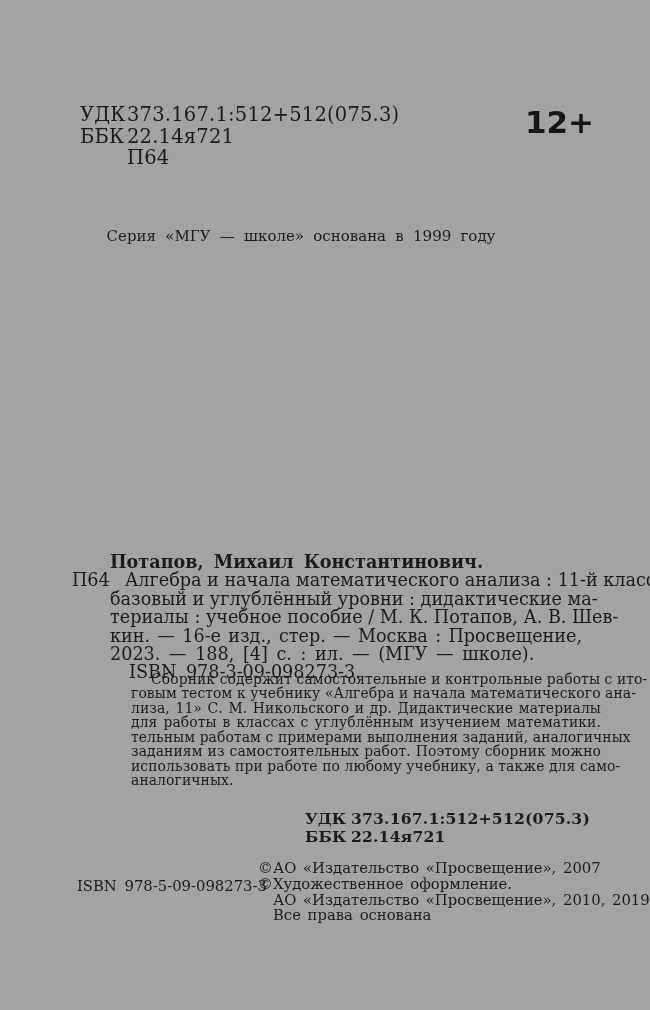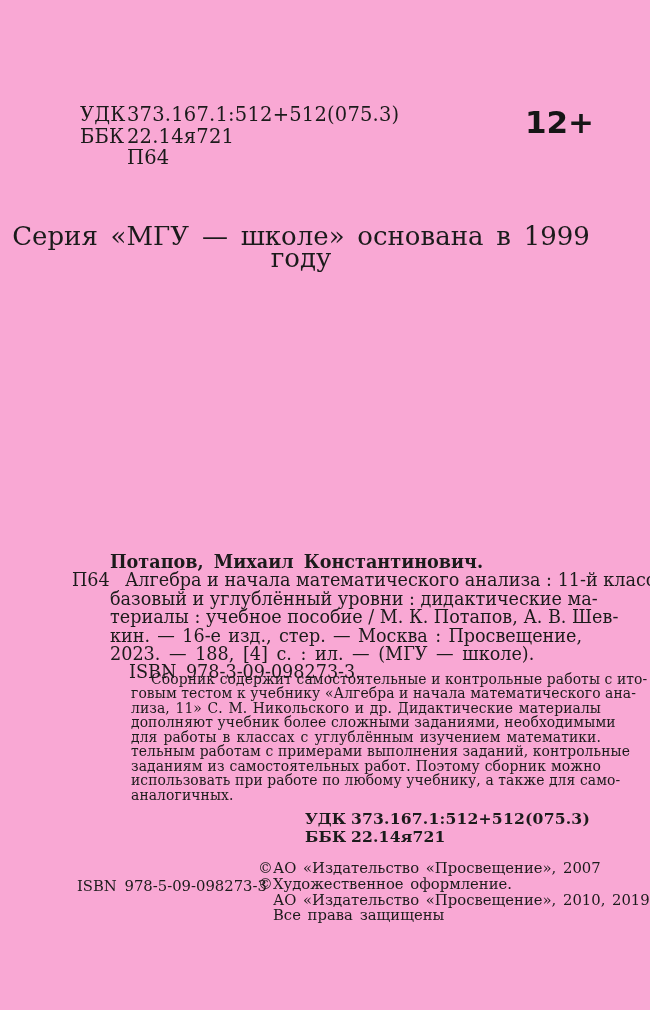--- a/index.html
+++ b/index.html
@@ -4,21 +4,21 @@
 <style>
   html, body {
     margin: 0;
     padding: 0;
     background: #ffffff;
   }
   .page {
     position: relative;
     width: 650px;
     height: 1010px;
-    background: #f9a8d4;
+    background: #a3a3a3;
     overflow: hidden;
     font-family: "DejaVu Serif", "Liberation Serif", serif;
     color: #1b1b1b;
   }
 
   
   .codes-top {
     position: absolute;
     left: 80px;
     top: 104px;
@@ -45,21 +45,21 @@
     color: #161616;
   }
 
   
   .series-line {
     position: absolute;
     left: 0;
     top: 225px;
     width: 602px;
     text-align: center;
-    font-size: 26px;
+    font-size: 15px;
     line-height: 22px;
     word-spacing: 4.5px;
   }
 
   
   .card {
     position: absolute;
     left: 72px;
     top: 553px;
     width: 510px;
@@ -183,23 +183,22 @@
       <div class="jline">кин. — 16-е изд., стер. — Москва : Просвещение,</div>
       <div class="lastline">2023. — 188, [4] с. : ил. — (МГУ — школе).</div>
     </div>
     <div class="isbn-line">ISBN 978-3-09-098273-3.</div>
   </div>
 
   <div class="annotation">
     <div class="jline indent">Сборник содержит самостоятельные и контрольные работы с ито-</div>
     <div class="jline">говым тестом к учебнику «Алгебра и начала математического ана-</div>
     <div class="jline">лиза, 11» С. М. Никольского и др. Дидактические материалы</div>
-    <div class="jline">дополняют учебник более сложными заданиями, необходимыми</div>
     <div class="jline">для работы в классах с углублённым изучением математики.</div>
-    <div class="jline">тельным работам с примерами выполнения заданий, контрольные</div>
+    <div class="jline">тельным работам с примерами выполнения заданий, аналогичных</div>
     <div class="jline">заданиям из самостоятельных работ. Поэтому сборник можно</div>
     <div class="jline">использовать при работе по любому учебнику, а также для само-</div>
     <div class="lastline">аналогичных.</div>
   </div>
 
   <div class="codes-bottom">
     <span class="lbl">УДК</span>
     <span class="val">373.167.1:512+512(075.3)</span>
     <span class="lbl">ББК</span>
     <span class="val">22.14я721</span>
@@ -215,18 +214,18 @@
       <div class="c-row">
         <span>©</span>
         <span>Художественное оформление.</span>
       </div>
       <div class="c-row">
         <span></span>
         <span>АО «Издательство «Просвещение», 2010, 2019</span>
       </div>
       <div class="c-row">
         <span></span>
-        <span>Все права защищены</span>
+        <span>Все права основана</span>
       </div>
     </div>
   </div>
 
 </div>
 
 </body></html>

